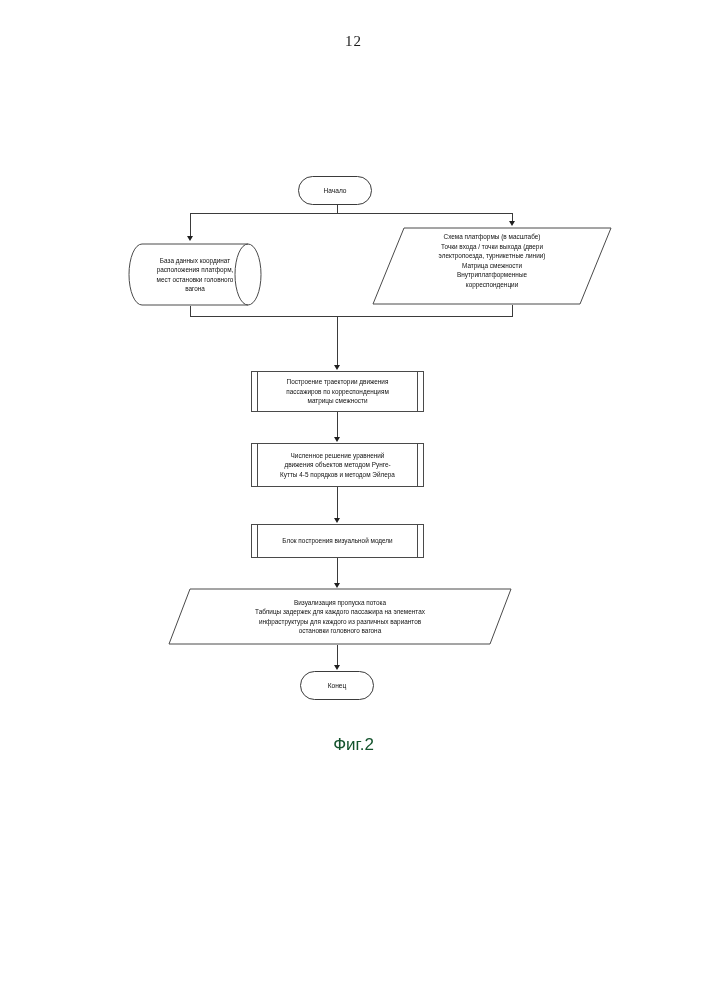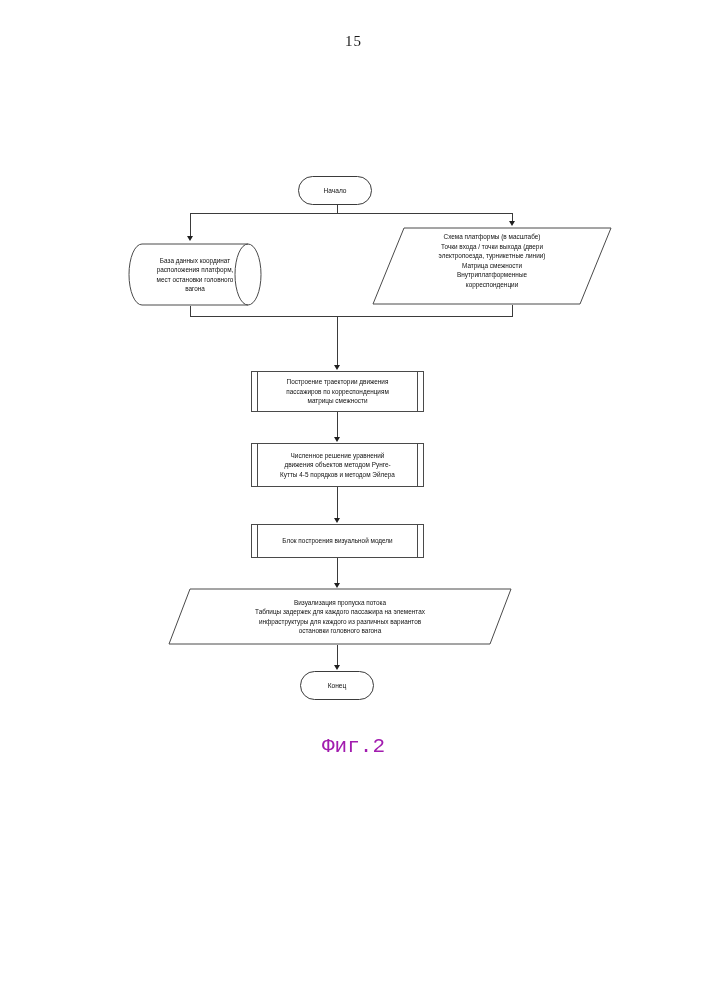--- a/index.html
+++ b/index.html
@@ -27,23 +27,23 @@
     font-size: 15px;
     letter-spacing: 1px;
     color: #1a1a1a;
   }
   #figure-caption {
     position: absolute;
     top: 735px;
     left: 0;
     width: 707px;
     text-align: center;
-    font-family: Liberation Mono, monospace;
-    font-size: 21px;
-    color: #a21caf;
+    font-family: Liberation Sans, sans-serif;
+    font-size: 17px;
+    color: #14532d;
   }
 
   
   .node {
     position: absolute;
     box-sizing: border-box;
   }
   .node-text {
     position: absolute;
     left: 0;
@@ -123,21 +123,21 @@
     border-left: 3.5px solid transparent;
     border-right: 3.5px solid transparent;
     border-top: 5px solid #1f1f1f;
   }
 </style>
 </head>
 <body>
 
 <div id="page">
 
-  <div id="page-number">15</div>
+  <div id="page-number">12</div>
 
   <div class="node terminator" style="left:298px; top:176px; width:74px; height:29px;">
     <div class="node-text">Начало</div>
   </div>
 
   <div class="conn v" style="left:337px; top:205px; height:9px;"></div>
 
   <div class="conn h" style="left:190px; top:213px; width:323px;"></div>
 
   <div class="conn v" style="left:190px; top:213px; height:24px;"></div>

